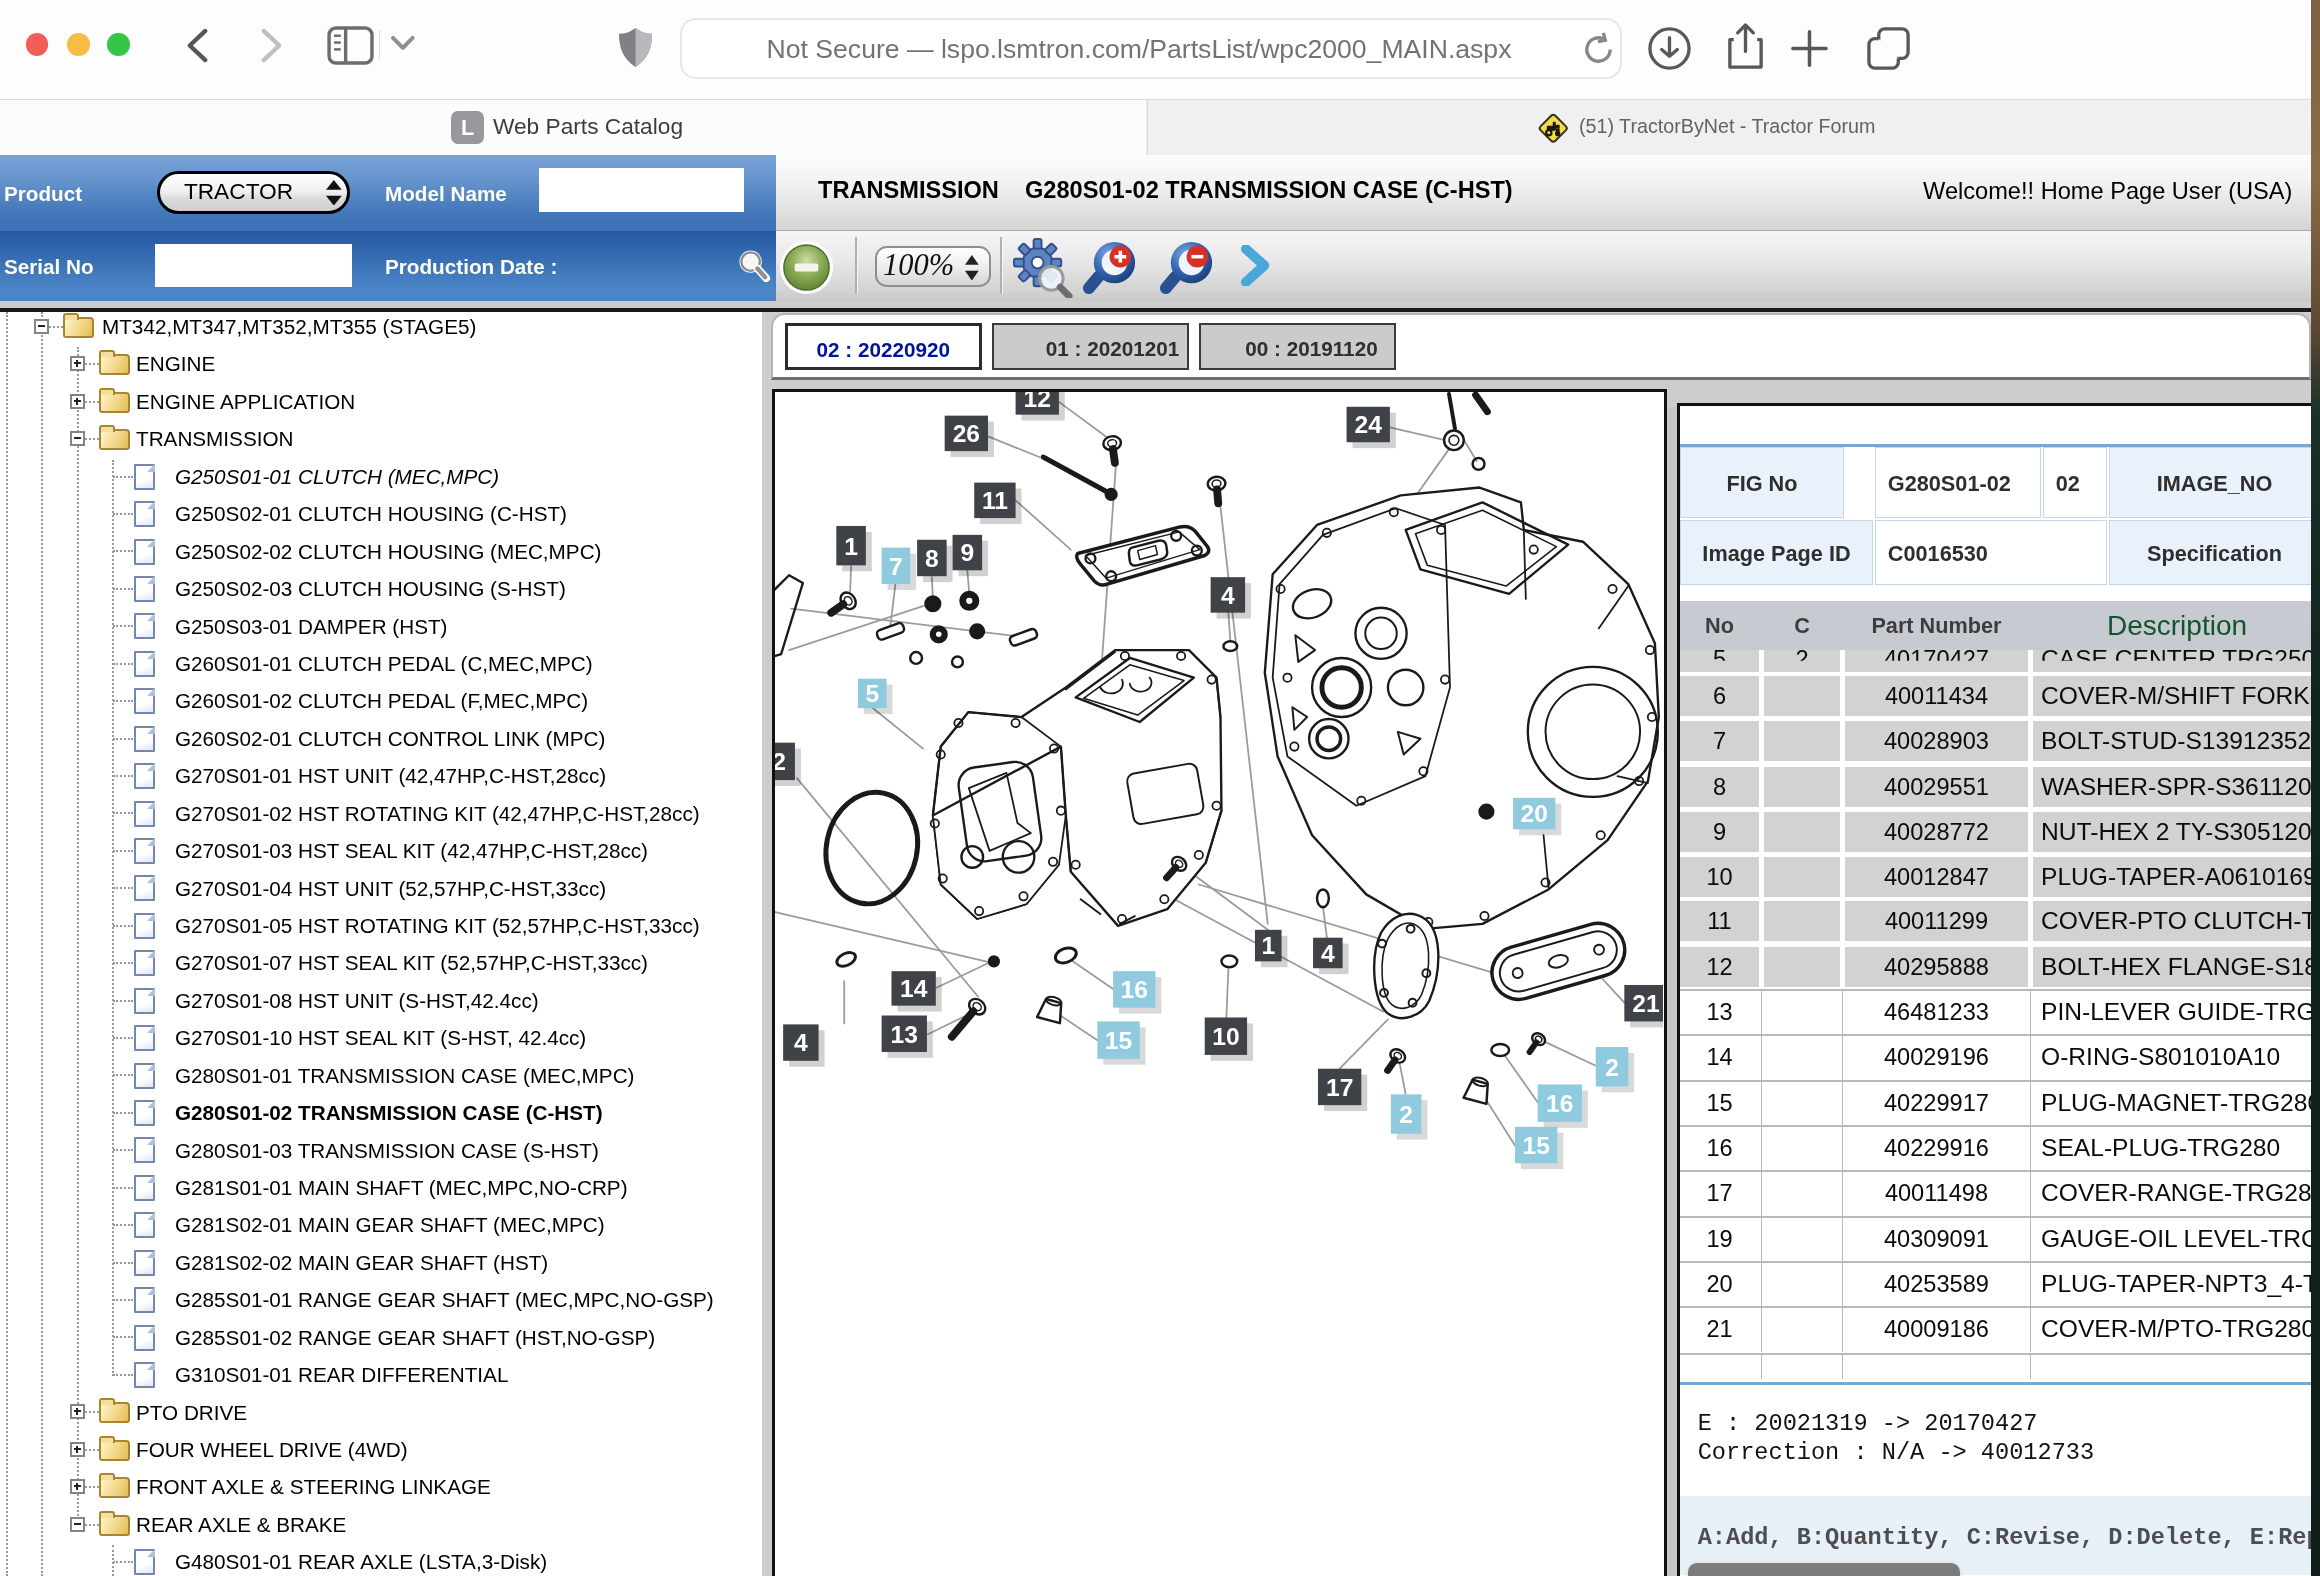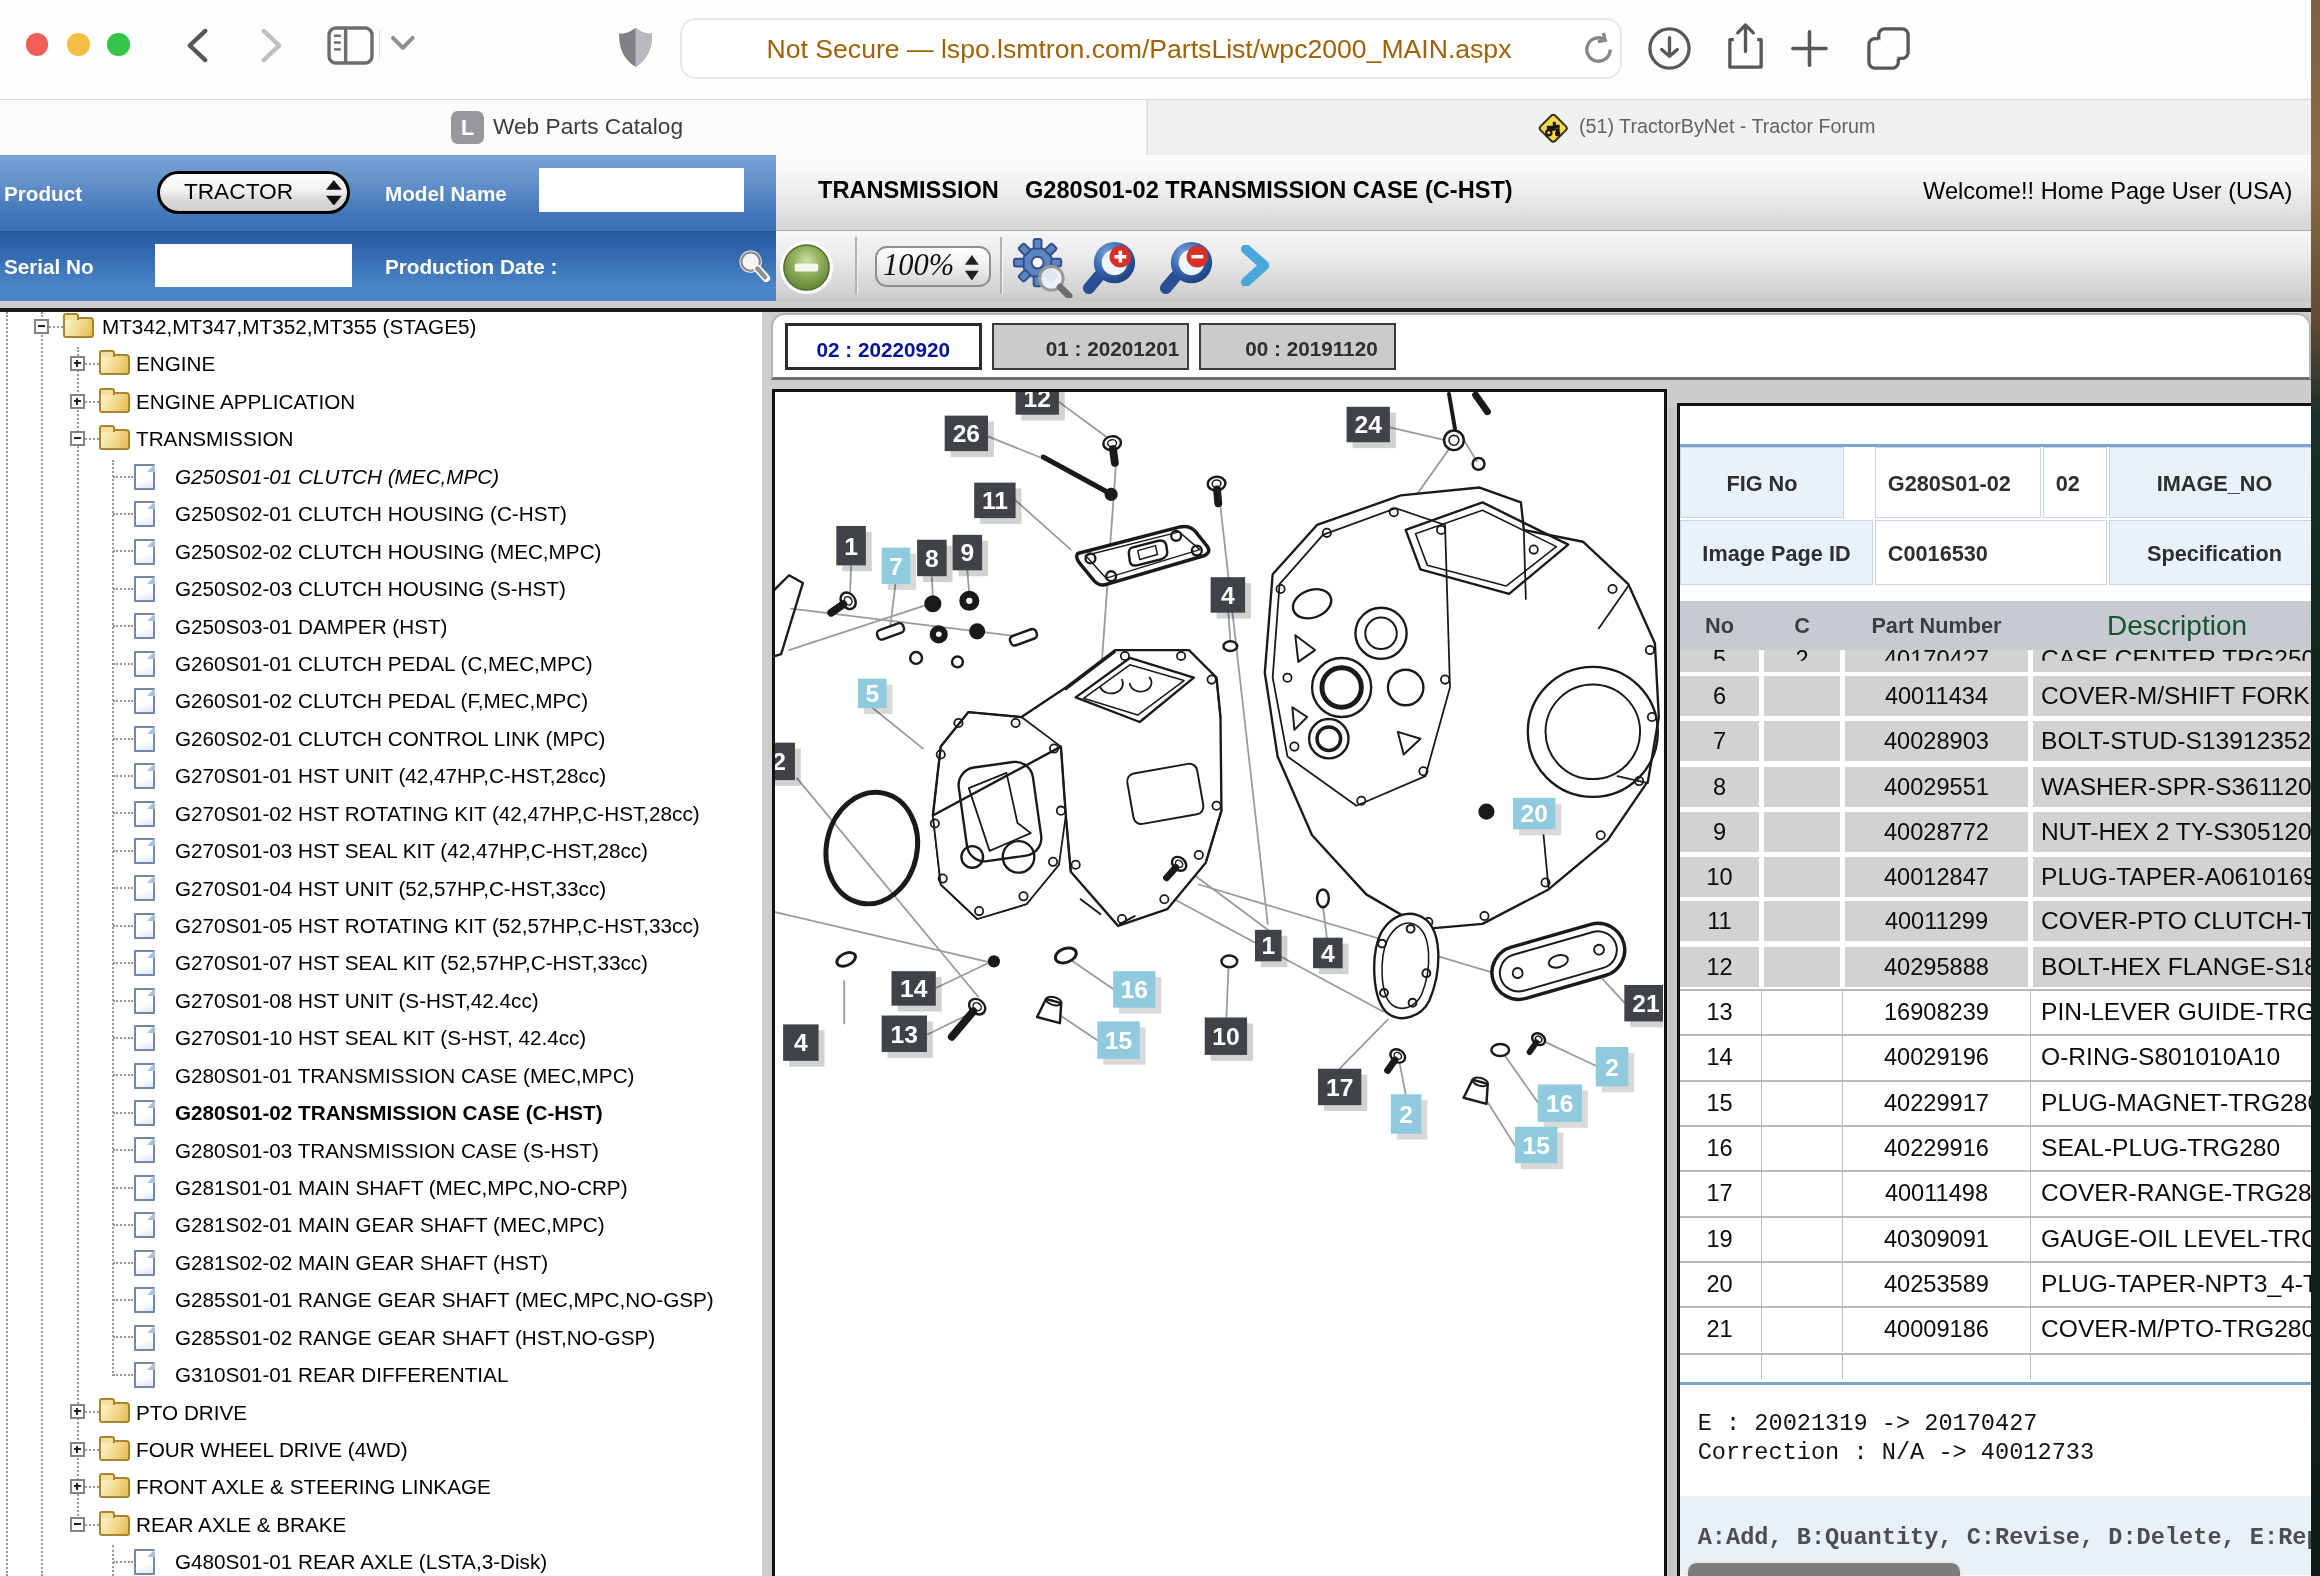--- a/index.html
+++ b/index.html
@@ -2,21 +2,21 @@
 <html><head><meta charset="utf-8">
 <style>
   html,body{margin:0;padding:0;}
   body{width:2321px;height:1576px;overflow:hidden;font-family:"Liberation Sans",sans-serif;}
   #app{position:absolute;left:0;top:0;width:2321px;height:1576px;background:#fff;overflow:hidden;}
   .abs{position:absolute;}
   
   #chrome{position:absolute;left:0;top:0;width:2321px;height:99px;background:#fdfdfd;}
   .tl{position:absolute;top:33px;width:22.7px;height:22.7px;border-radius:50%;}
   #urlbar{position:absolute;left:680px;top:17.7px;width:942px;height:61px;background:#fff;border:2px solid #e7e7ea;border-radius:15.8px;box-sizing:border-box;}
-  #urltext{position:absolute;left:0;top:0;width:100%;height:57px;line-height:57px;text-align:center;font-size:26.6px;color:#a16207;}
+  #urltext{position:absolute;left:0;top:0;width:100%;height:57px;line-height:57px;text-align:center;font-size:26.6px;color:#737373;}
   
   #tabbar{position:absolute;left:0;top:99px;width:2321px;height:56px;background:#f0f0f0;border-top:1px solid #dadada;}
   #tab1{position:absolute;left:0;top:0;width:1146px;height:56px;background:#fcfcfc;}
   #tab2{position:absolute;left:1147px;top:0;width:1174px;height:56px;background:#f0f0f0;border-left:1px solid #d8d8d8;box-sizing:border-box;}
   .tabtext{font-size:19.7px;color:#3c3c3e;}
   
   #bluehdr{position:absolute;left:0;top:155px;width:776px;height:76px;background:linear-gradient(#79a3d8,#6795cd 30%,#4478ba 75%,#3a70b5);}
   #bluehdr2{position:absolute;left:0;top:231px;width:776px;height:71px;background:linear-gradient(#27599f,#2e63aa 20%,#417abd 60%,#4d86c9 85%,#4a82c4);}
   .wlab{position:absolute;color:#fdfdf2;font-weight:bold;font-size:20.7px;}
   .winput{position:absolute;background:#fff;}
@@ -738,21 +738,21 @@
 <div class="grow" style="left:165px;top:541px;width:183px;height:40px;"></div>
 <div class="grow" style="left:353px;top:541px;width:288px;height:40px;"></div>
 <div class="pnum" style="left:0px;top:541px;width:79px;height:40px;line-height:40px;">12</div>
 <div class="pnum" style="left:165px;top:541px;width:183px;height:40px;line-height:40px;">40295888</div>
 <div class="ptxt" style="left:361px;top:541px;height:40px;line-height:40px;">BOLT-HEX FLANGE-S185</div>
 <div class="abs" style="left:0px;top:583px;width:640px;height:46px;border-top:2px solid #b9b9b9;"></div>
 <div class="abs" style="left:81px;top:583px;width:1px;height:46px;background:#bbb;"></div>
 <div class="abs" style="left:162px;top:583px;width:1px;height:46px;background:#bbb;"></div>
 <div class="abs" style="left:350px;top:583px;width:1px;height:46px;background:#bbb;"></div>
 <div class="pnum" style="left:0px;top:586px;width:79px;height:40px;line-height:40px;">13</div>
-<div class="pnum" style="left:165px;top:586px;width:183px;height:40px;line-height:40px;">16908239</div>
+<div class="pnum" style="left:165px;top:586px;width:183px;height:40px;line-height:40px;">46481233</div>
 <div class="ptxt" style="left:361px;top:586px;height:40px;line-height:40px;">PIN-LEVER GUIDE-TRG2</div>
 <div class="abs" style="left:0px;top:628px;width:640px;height:46px;border-top:2px solid #b9b9b9;"></div>
 <div class="abs" style="left:81px;top:628px;width:1px;height:46px;background:#bbb;"></div>
 <div class="abs" style="left:162px;top:628px;width:1px;height:46px;background:#bbb;"></div>
 <div class="abs" style="left:350px;top:628px;width:1px;height:46px;background:#bbb;"></div>
 <div class="pnum" style="left:0px;top:631px;width:79px;height:40px;line-height:40px;">14</div>
 <div class="pnum" style="left:165px;top:631px;width:183px;height:40px;line-height:40px;">40029196</div>
 <div class="ptxt" style="left:361px;top:631px;height:40px;line-height:40px;">O-RING-S801010A10</div>
 <div class="abs" style="left:0px;top:674px;width:640px;height:46px;border-top:2px solid #b9b9b9;"></div>
 <div class="abs" style="left:81px;top:674px;width:1px;height:46px;background:#bbb;"></div>

